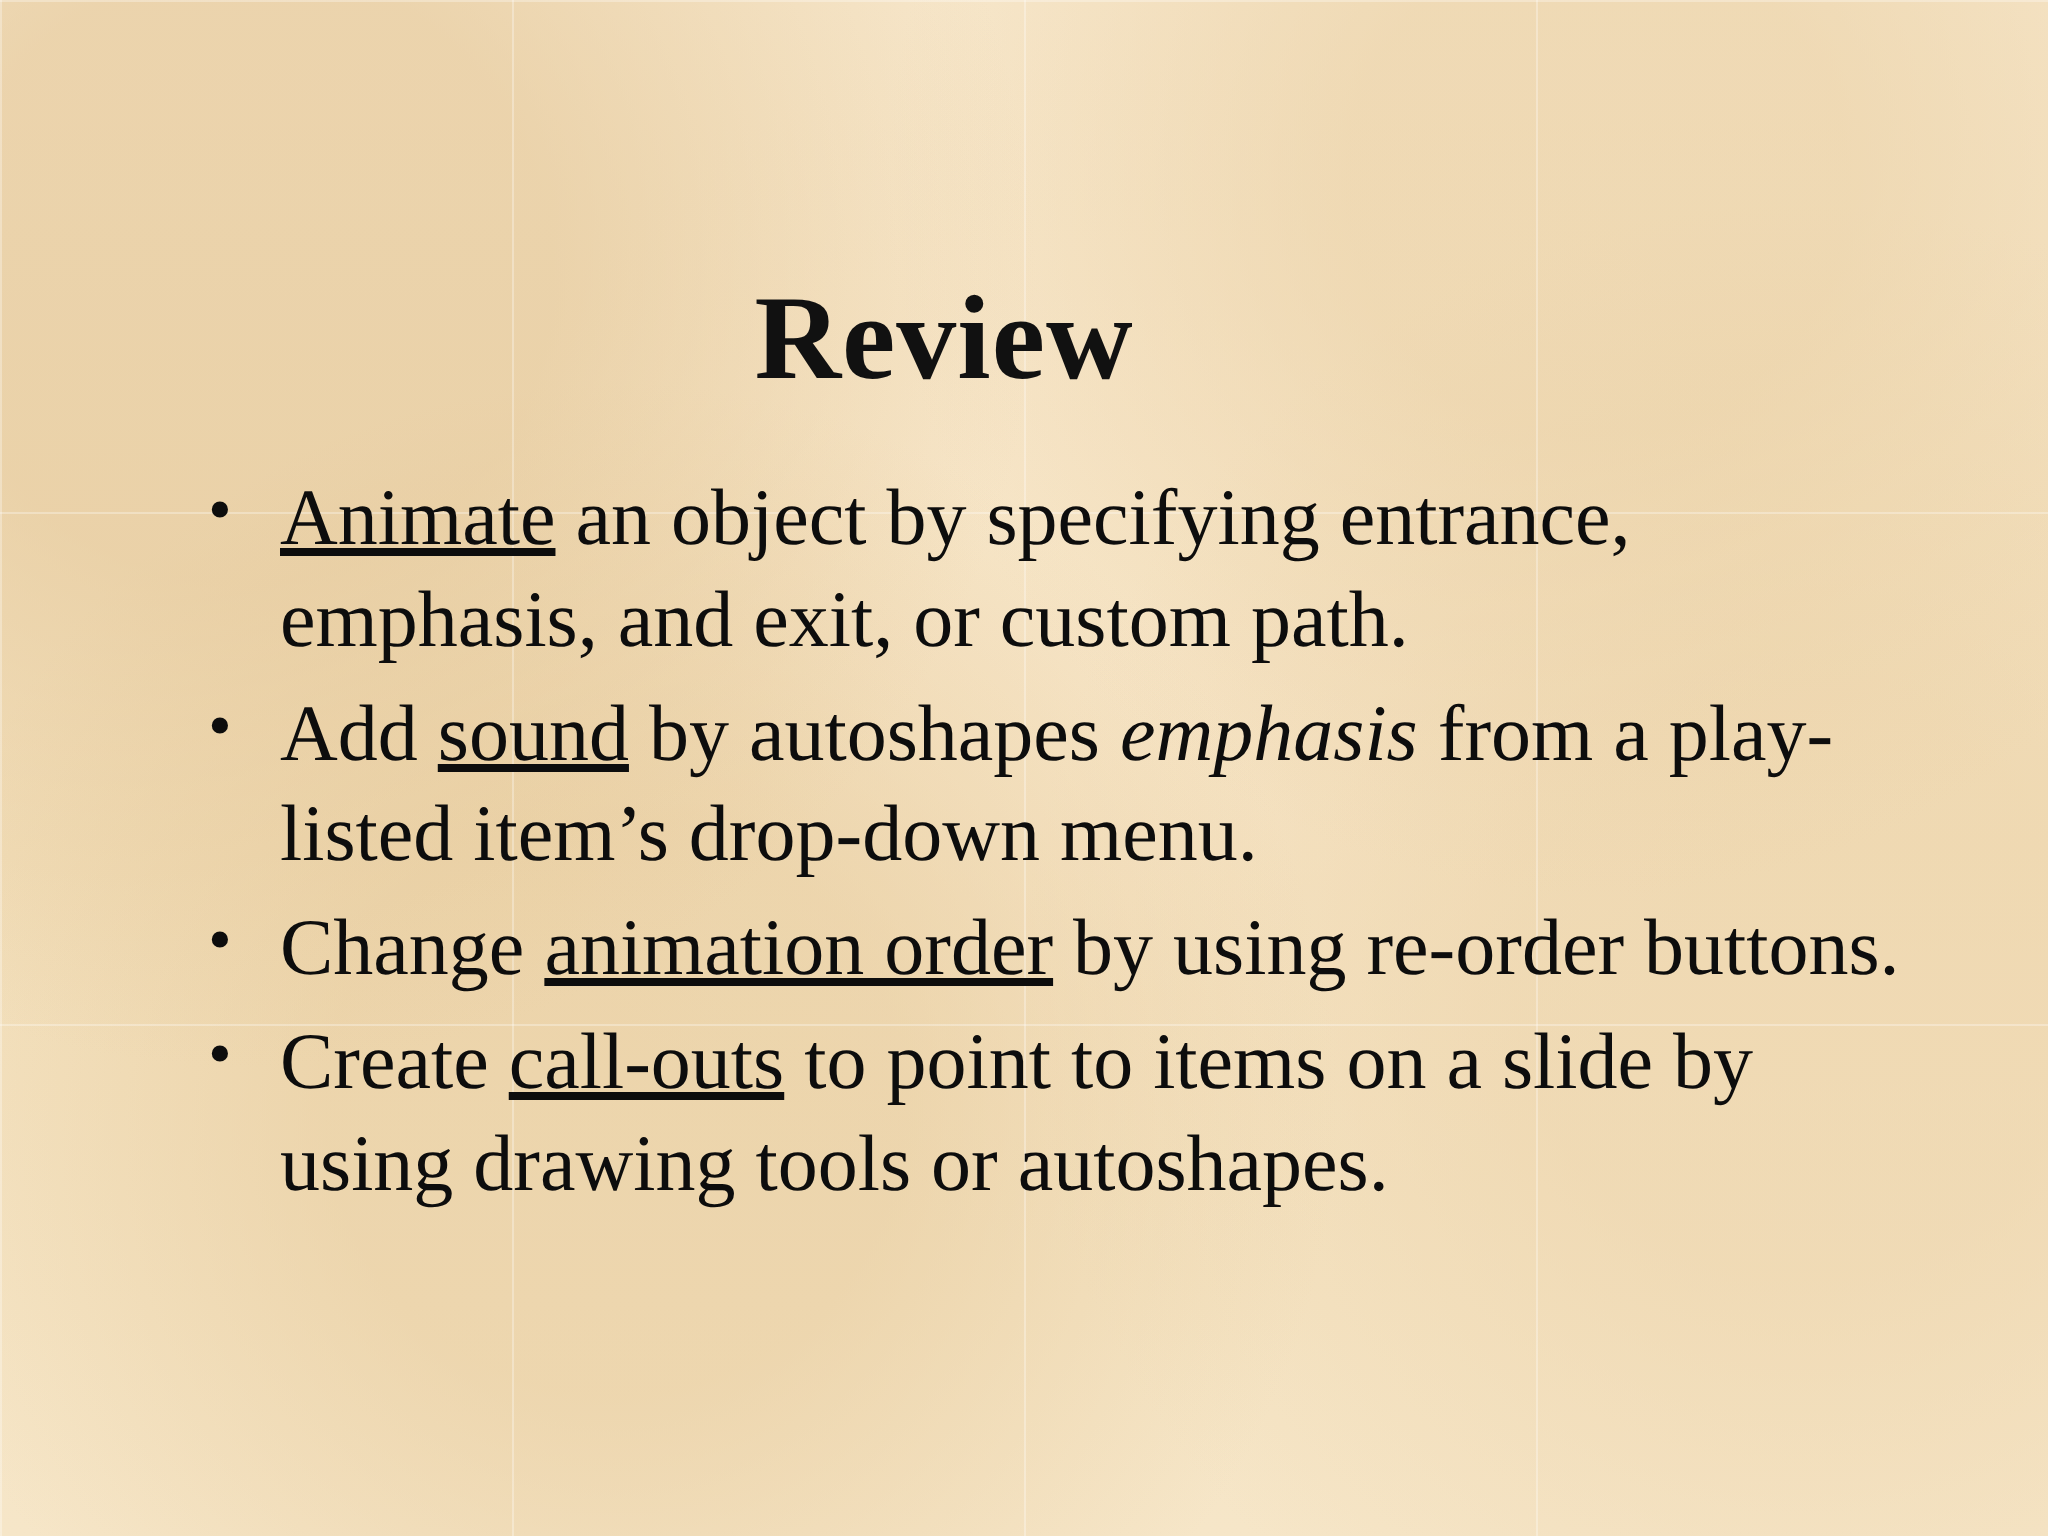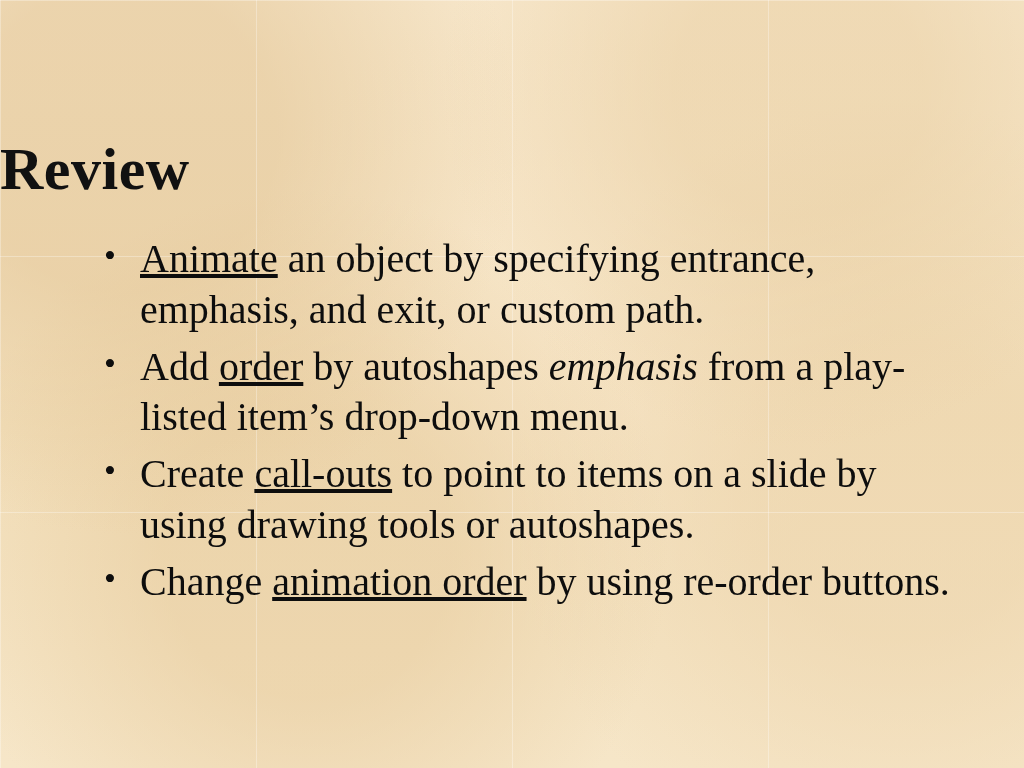--- a/index.html
+++ b/index.html
@@ -31,21 +31,21 @@
       256px 256px,
       256px 256px,
       auto, auto, auto, auto, auto, auto;
     background-position: 0 0, 0 0, 0 0, 0 0, 0 0, 0 0, 0 0, 0 0;
   }
   .slide-title {
     position: absolute;
     top: 96px;
     left: 0;
     width: 944px;
-    text-align: left;
+    text-align: center;
     font-size: 60px;
     line-height: 1.1;
     color: #111111;
     letter-spacing: 0.5px;
   }
   .body-list {
     position: absolute;
     top: 222px;
     left: 80px;
     width: 880px;
@@ -73,17 +73,17 @@
   .u { text-decoration: underline; }
   .i { font-style: italic; }
 </style>
 </head>
 <body>
 
 <div class="slide">
   <h1 class="slide-title">Review</h1>
   <ul class="body-list">
     <li class="bullet-item"><span><span class="u">Animate</span><span> an object by specifying entrance, emphasis, and exit, or custom path.</span></span></li>
-    <li class="bullet-item"><span><span>Add </span><span class="u">order</span><span> by autoshapes </span><span class="i">emphasis</span><span> from a play-listed item’s drop-down menu.</span></span></li>
+    <li class="bullet-item"><span><span>Add </span><span class="u">sound</span><span> by autoshapes </span><span class="i">emphasis</span><span> from a play-listed item’s drop-down menu.</span></span></li>
+    <li class="bullet-item"><span><span>Change </span><span class="u">animation order</span><span> by using re-order buttons.</span></span></li>
     <li class="bullet-item"><span><span>Create </span><span class="u">call-outs</span><span> to point to items on a slide by using drawing tools or autoshapes.</span></span></li>
-    <li class="bullet-item"><span><span>Change </span><span class="u">animation order</span><span> by using re-order buttons.</span></span></li>
   </ul>
 </div>
 
 </body></html>

